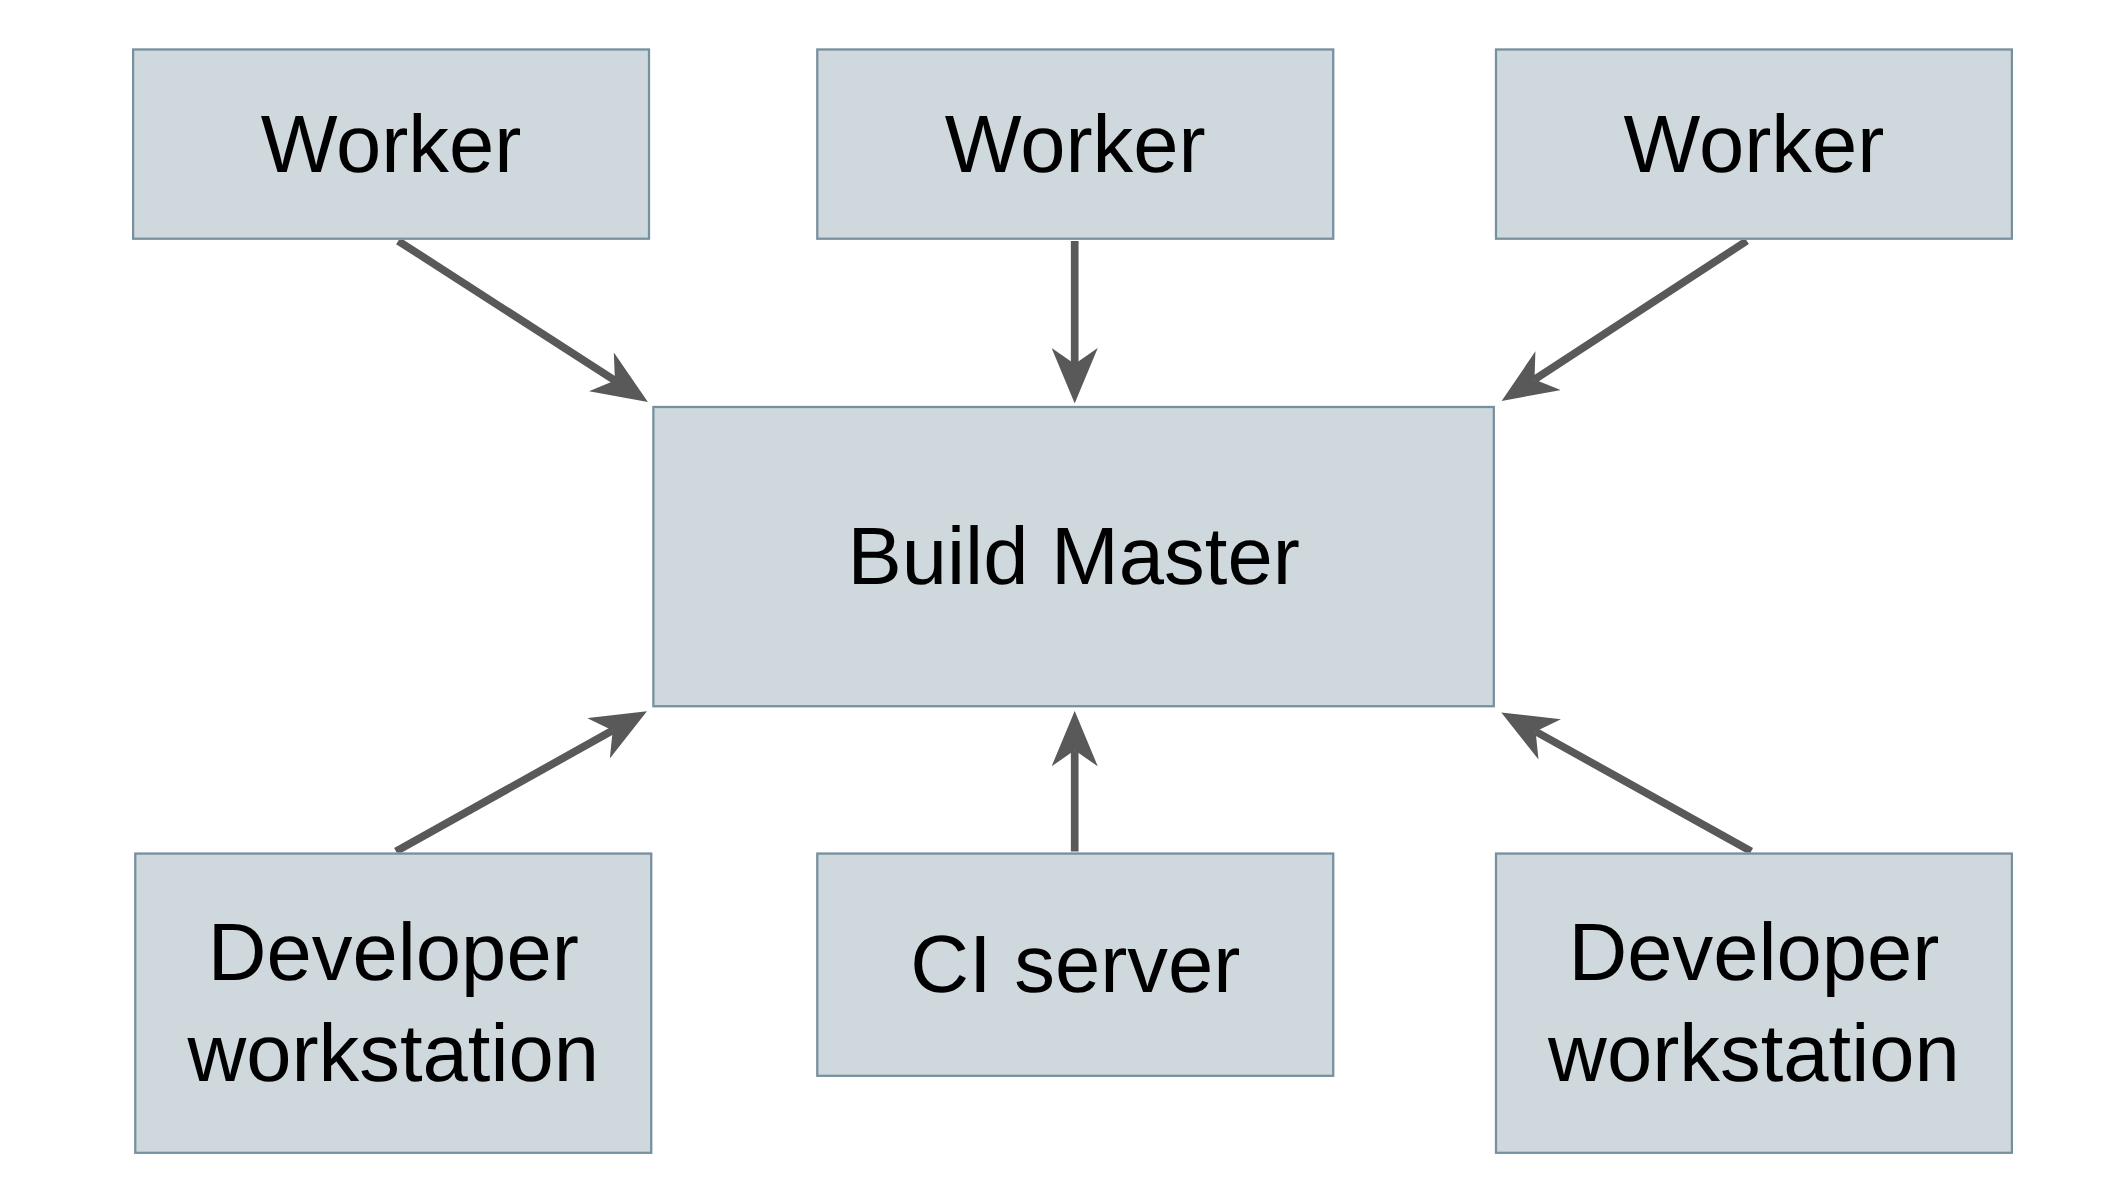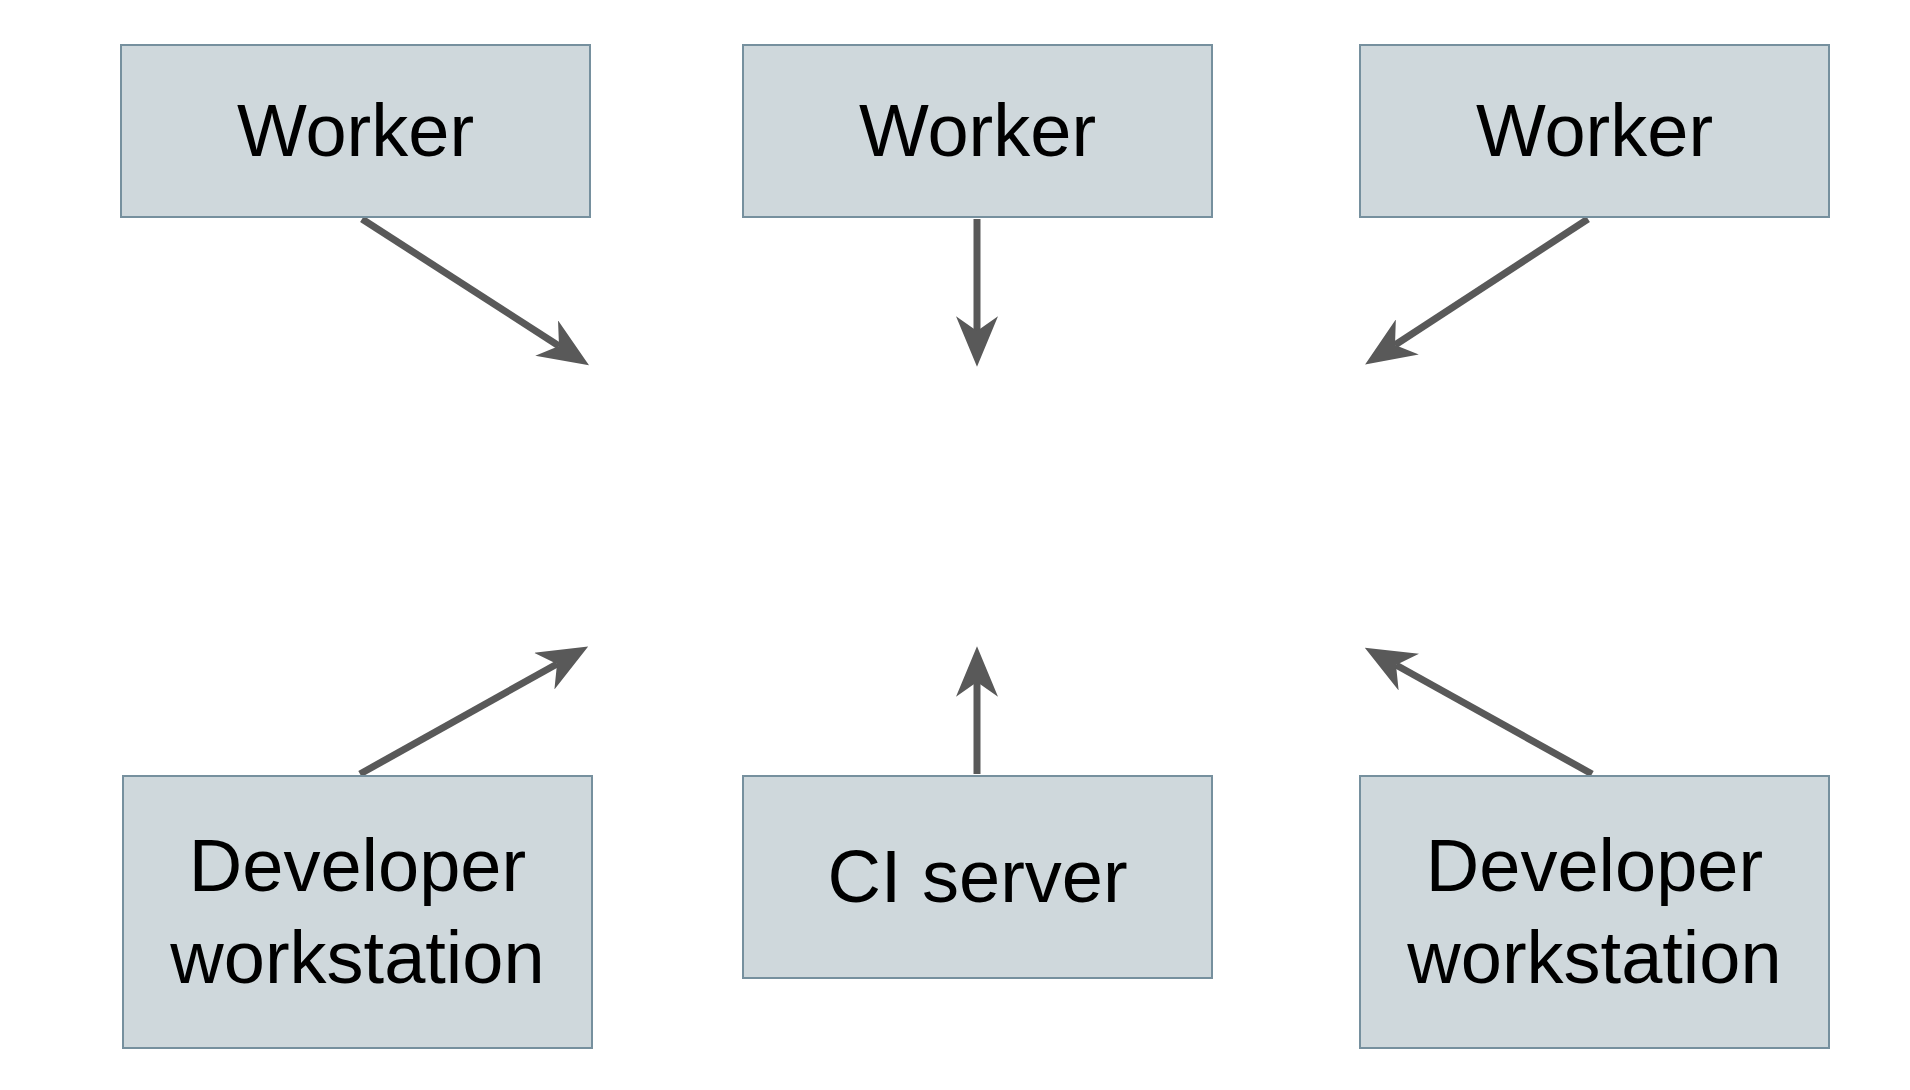--- a/index.html
+++ b/index.html
@@ -81,20 +81,23 @@
   </div>
 
   <div class="node n-worker-2">
     <span class="node-label">Worker</span>
   </div>
 
   <div class="node n-worker-3">
     <span class="node-label">Worker</span>
   </div>
 
+  <div class="node n-build-master">
+    <span class="node-label">Build Master</span>
+  </div>
 
   <div class="node n-dev-1">
     <span class="node-label">Developer workstation</span>
   </div>
 
   <div class="node n-ci">
     <span class="node-label">CI server</span>
   </div>
 
   <div class="node n-dev-2">

